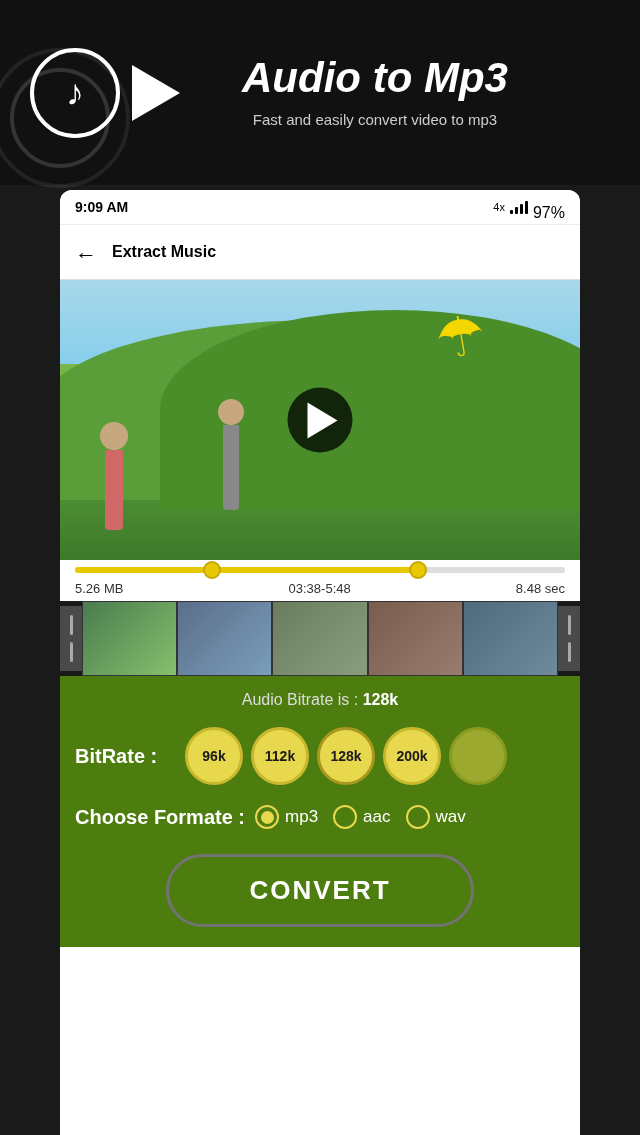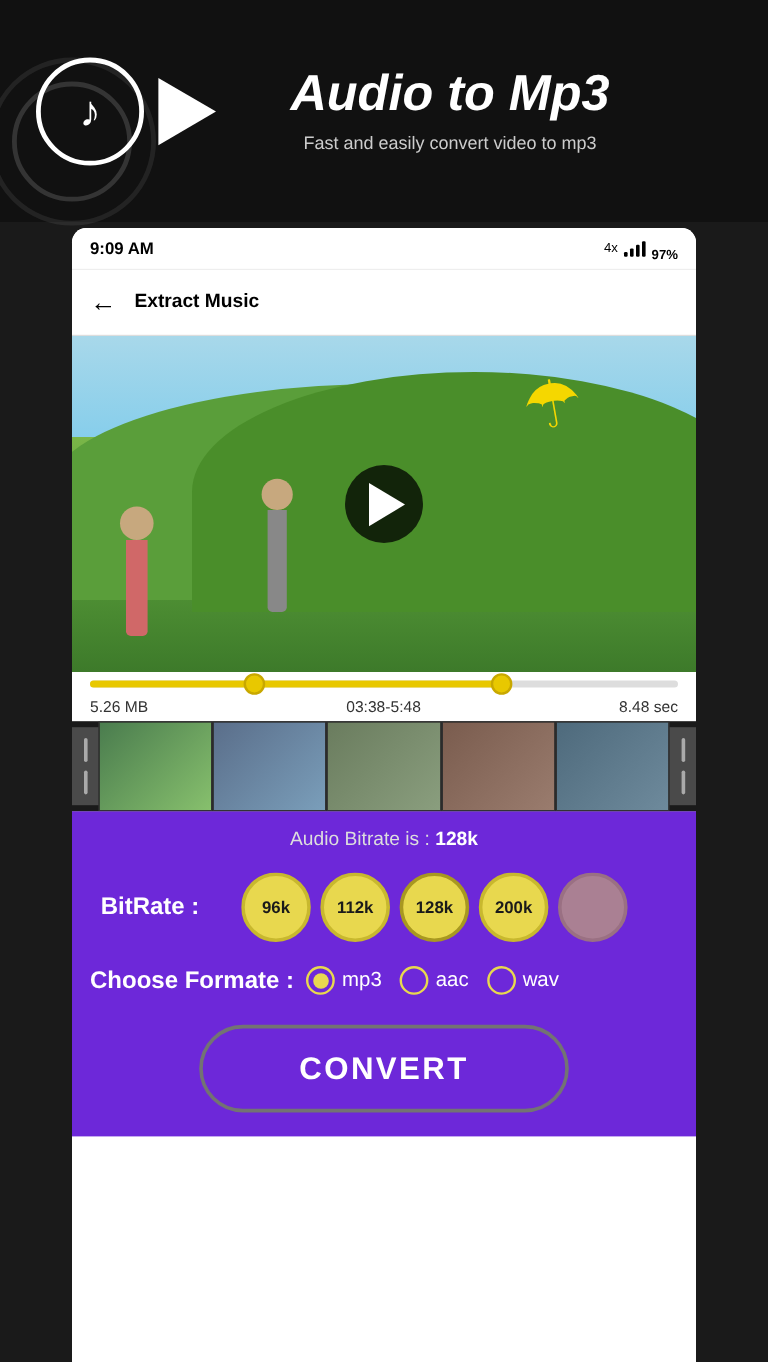--- a/index.html
+++ b/index.html
@@ -319,42 +319,41 @@
     }
     .film-frame:nth-child(4) {
       background: linear-gradient(135deg, #7a5c4e, #9a7c6e);
     }
     .film-frame:nth-child(5) {
       background: linear-gradient(135deg, #4e6a7c, #6e8a9c);
     }
 
     
     .bottom-panel {
-      background: #6d28d9;
+      background: #4d7c0f;
       padding: 15px 15px 20px;
     }
 
     .bitrate-label {
       text-align: center;
       color: #ddd;
       font-size: 16px;
       margin-bottom: 18px;
     }
 
     .bitrate-label strong {
       color: #fff;
       font-weight: bold;
     }
 
     .bitrate-row {
       display: flex;
       align-items: center;
       margin-bottom: 20px;
-      gap: 26px;
-      text-align: center;
+      gap: 10px;
     }
 
     .row-label {
       color: #fff;
       font-size: 20px;
       font-weight: bold;
       white-space: nowrap;
       min-width: 100px;
     }
 
@@ -509,21 +508,21 @@
   <div class="status-bar">
     <span class="status-time">9:09 AM</span>
     <div class="status-icons">
       <span style="font-size:11px;">4x</span>
       <div class="signal-bars">
         <div class="bar" style="height:4px;"></div>
         <div class="bar" style="height:7px;"></div>
         <div class="bar" style="height:10px;"></div>
         <div class="bar" style="height:13px;"></div>
       </div>
-      <span style="font-size:11px;font-weight:bold;margin-top:12px;">97%</span>
+      <span style="font-size:16px;font-weight:normal;margin-top:12px;">97%</span>
     </div>
   </div>
 
   <div class="app-header">
     <span class="back-arrow">←</span>
     <span class="app-title">Extract Music</span>
   </div>
 
   <div class="video-container">
     <div class="scene"></div>

